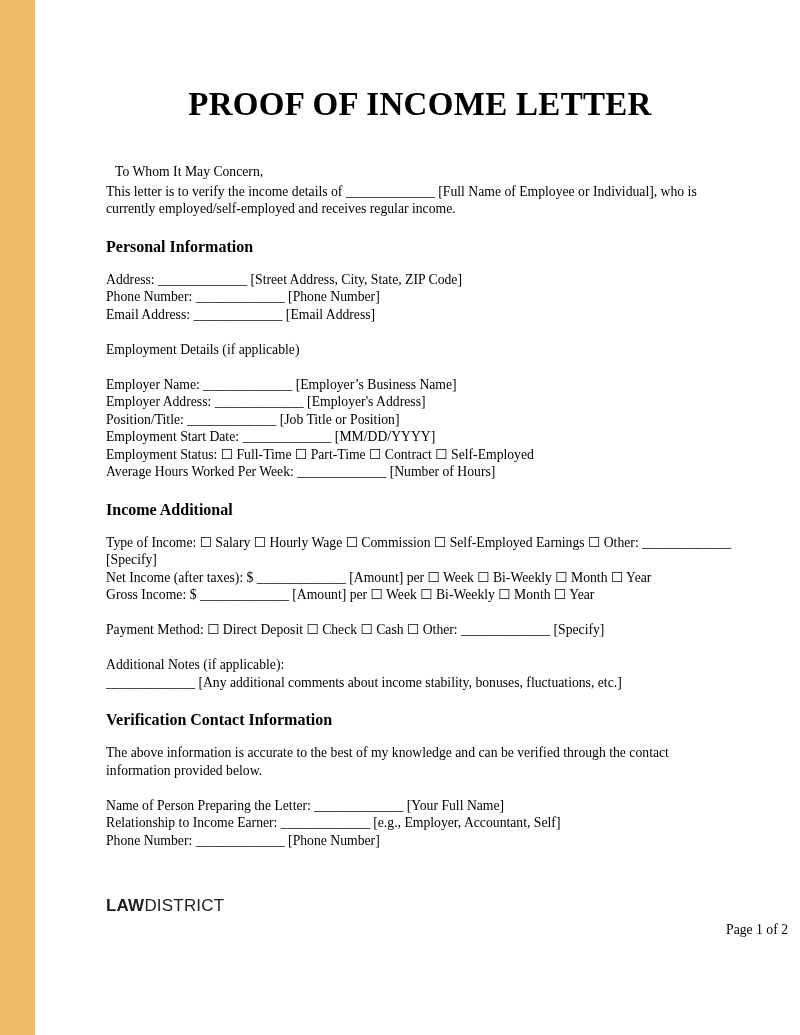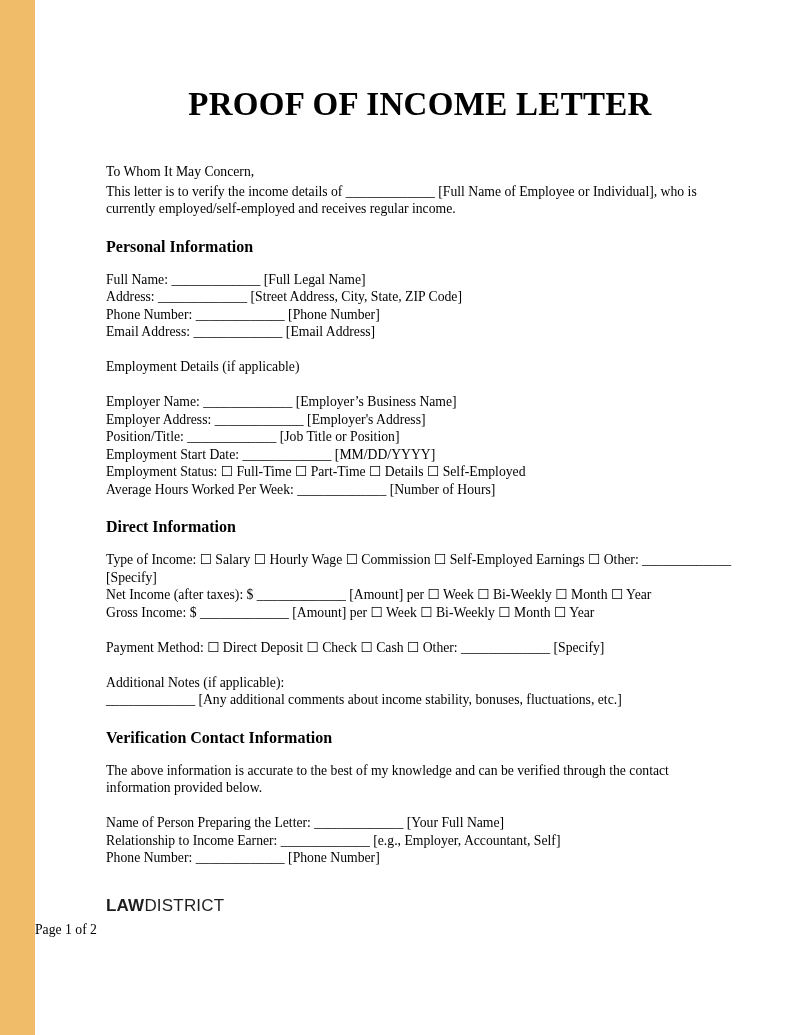--- a/index.html
+++ b/index.html
@@ -31,21 +31,21 @@
   }
   .doc-title {
     margin: 85px 0 0 0;
     text-align: center;
     font-size: 33px;
     line-height: 38px;
     font-weight: bold;
     letter-spacing: 0.3px;
   }
   .salutation {
-    margin: 40px 0 0 0;
+    margin: 40px 0 0 9px;
     font-size: 13.7px;
     line-height: 17.5px;
   }
   .para {
     margin: 2px 0 0 0;
     font-size: 13.7px;
     line-height: 17.5px;
   }
   h2.section-heading {
     margin: 19px 0 14px 0;
@@ -71,63 +71,62 @@
     font-size: 17px;
     line-height: 18px;
     color: #1e1e1e;
     letter-spacing: 0.2px;
   }
   .logo-bold { font-weight: bold; }
   .logo-light { font-weight: normal; text-align: right; }
   .page-label {
     position: absolute;
     left: 35px;
-    right: 0;
+    right: 12px;
     top: 921px;
-    text-align: left;
+    text-align: right;
     font-size: 13.7px;
     line-height: 17.5px;
   }
 </style>
 </head>
 <body>
 
 <div class="accent-bar"></div>
 
 <div class="content">
 
   <h1 class="doc-title">PROOF OF INCOME LETTER</h1>
 
   <p class="salutation">To Whom It May Concern,</p>
 
   <p class="para">This letter is to verify the income details of _____________ [Full Name of Employee or Individual], who is currently employed/self-employed and receives regular income.</p>
 
   <h2 class="section-heading">Personal Information</h2>
 
   <div class="group tight">
-    <div class="line">Full Name: _____________ [Full Legal Name]</div>
     <div class="line">Address: _____________ [Street Address, City, State, ZIP Code]</div>
     <div class="line">Phone Number: _____________ [Phone Number]</div>
     <div class="line">Email Address: _____________ [Email Address]</div>
   </div>
 
   <div class="group">
     <div class="line">Employment Details (if applicable)</div>
   </div>
 
   <div class="group">
     <div class="line">Employer Name: _____________ [Employer’s Business Name]</div>
     <div class="line">Employer Address: _____________ [Employer's Address]</div>
     <div class="line">Position/Title: _____________ [Job Title or Position]</div>
     <div class="line">Employment Start Date: _____________ [MM/DD/YYYY]</div>
-    <div class="line">Employment Status: ☐ Full-Time ☐ Part-Time ☐ Details ☐ Self-Employed</div>
+    <div class="line">Employment Status: ☐ Full-Time ☐ Part-Time ☐ Contract ☐ Self-Employed</div>
     <div class="line">Average Hours Worked Per Week: _____________ [Number of Hours]</div>
   </div>
 
-  <h2 class="section-heading">Direct Information</h2>
+  <h2 class="section-heading">Income Additional</h2>
 
   <div class="group tight">
     <div class="line">Type of Income: ☐ Salary ☐ Hourly Wage ☐ Commission ☐ Self-Employed Earnings ☐ Other: _____________ [Specify]</div>
     <div class="line">Net Income (after taxes): $ _____________ [Amount] per ☐ Week ☐ Bi-Weekly ☐ Month ☐ Year</div>
     <div class="line">Gross Income: $ _____________ [Amount] per ☐ Week ☐ Bi-Weekly ☐ Month ☐ Year</div>
   </div>
 
   <div class="group">
     <div class="line">Payment Method: ☐ Direct Deposit ☐ Check ☐ Cash ☐ Other: _____________ [Specify]</div>
   </div>

